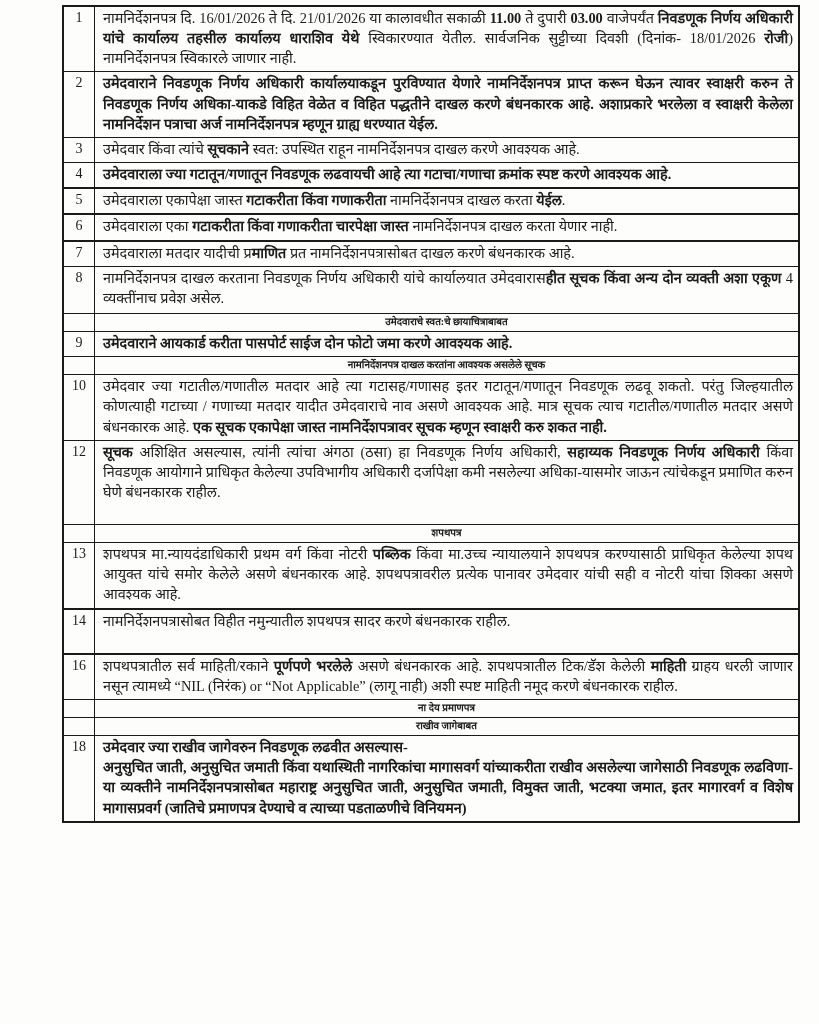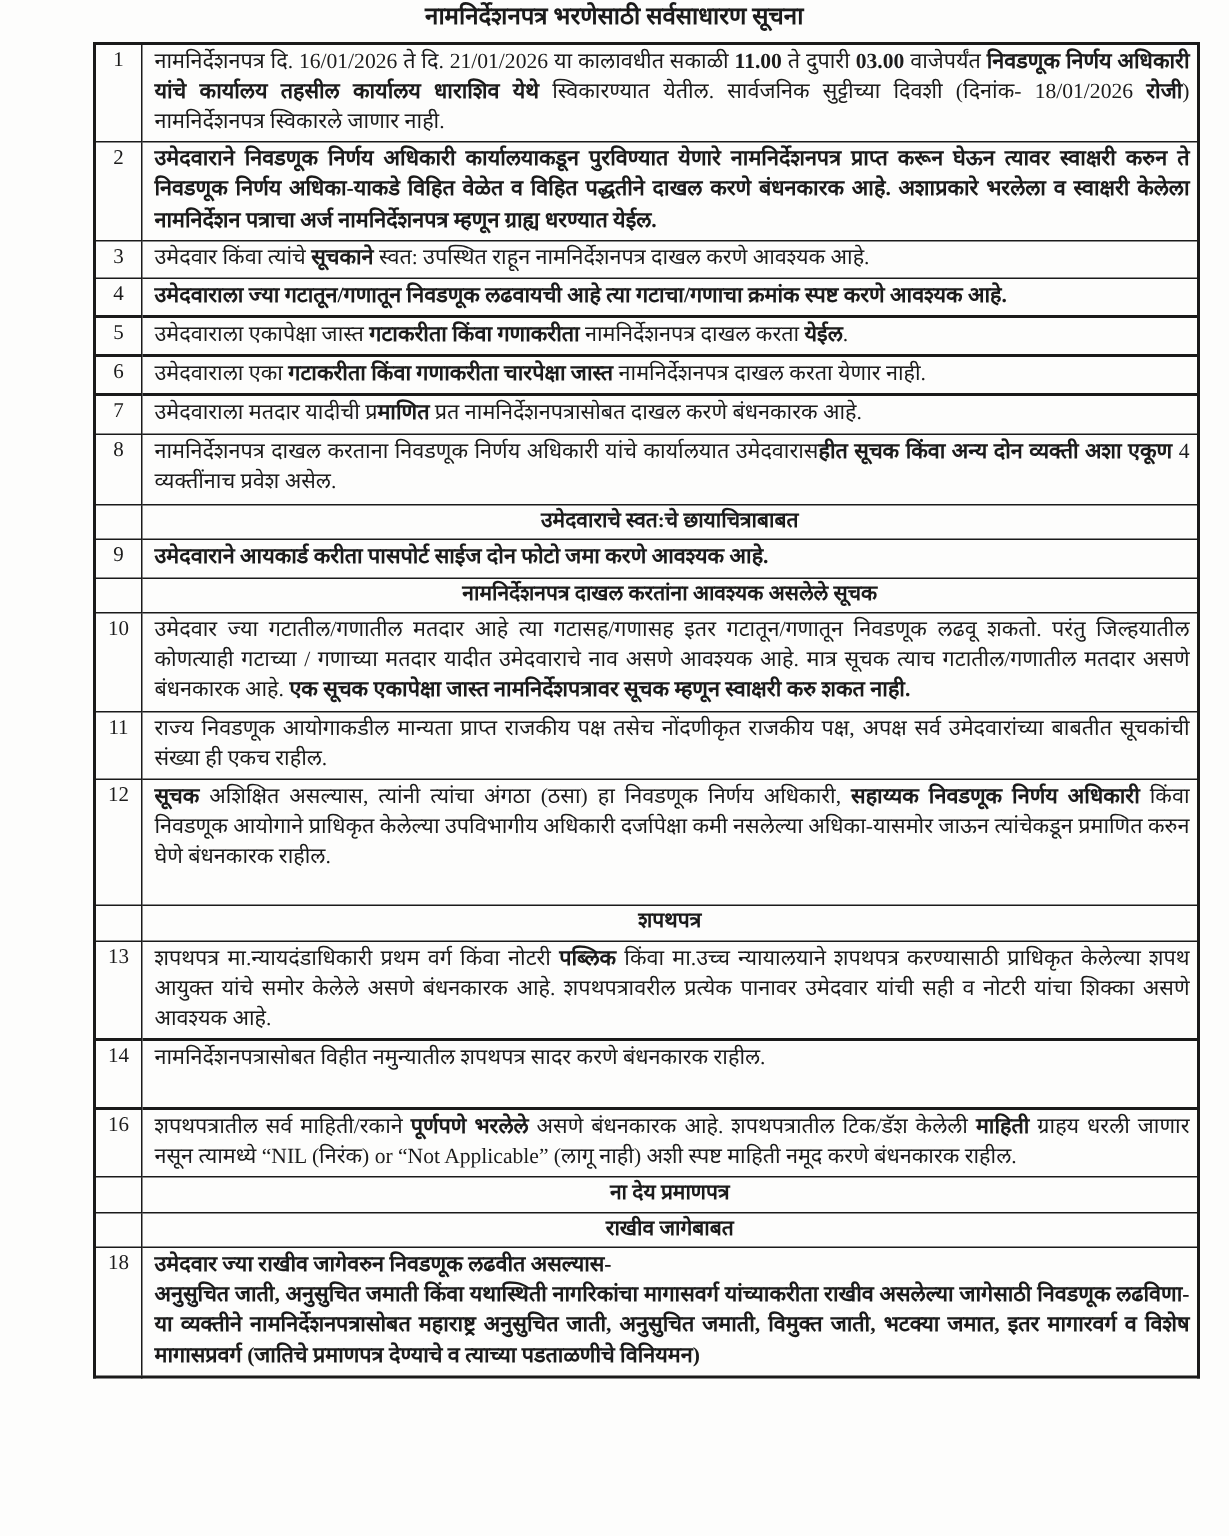--- a/index.html
+++ b/index.html
@@ -51,40 +51,39 @@
     padding: 1px 2px 2px 2px;
     font-size: 14px;
   }
   td.content {
     text-align: justify;
     white-space: pre-line;
   }
   td.sec {
     text-align: center;
     font-weight: bold;
-    font-size: 14px;
+    font-size: 10px;
     padding: 1px 4px 2px 4px;
   }
   td.sec.head { font-size: 15.5px; }
   .seg.b { font-weight: bold; }
   
   tr[data-num="12"] td.content { padding-bottom: 22px; }
   tr[data-num="13"] td.content { }
   tr[data-num="14"] td.content { padding-bottom: 22px; }
   tr[data-num="15"] td.content { padding-bottom: 8px; }
   tr[data-num="8"]  td.content { padding-bottom: 5px; }
   
   tr[data-num="14"] td, tr[data-num="15"] td, tr[data-num="16"] td,
   tr[data-num="5"] td, tr[data-num="6"] td, tr[data-num="7"] td { border-top-width: 2.8px; }
 </style>
 </head>
 <body>
 
 <div class="sheet">
-  <div class="doc-subtitle">नामनिर्देशनपत्र भरणेसाठी सर्वसाधारण सूचना</div>
   <table class="main">
     <tbody>
         <tr data-num="1">
           <td class="num">1</td>
           <td class="content"><span class="seg">नामनिर्देशनपत्र दि. 16/01/2026 ते दि. 21/01/2026 या कालावधीत सकाळी </span><span class="seg b">11.00</span><span class="seg"> ते दुपारी </span><span class="seg b">03.00</span><span class="seg"> वाजेपर्यंत </span><span class="seg b">निवडणूक निर्णय अधिकारी यांचे कार्यालय तहसील कार्यालय धाराशिव येथे</span><span class="seg"> स्विकारण्यात येतील. सार्वजनिक सुट्टीच्या दिवशी (दिनांक- 18/01/2026 </span><span class="seg b">रोजी</span><span class="seg">) नामनिर्देशनपत्र स्विकारले जाणार नाही.</span></td>
         </tr>
         <tr data-num="2">
           <td class="num">2</td>
           <td class="content"><span class="seg b">उमेदवाराने निवडणूक निर्णय अधिकारी कार्यालयाकडून पुरविण्यात येणारे नामनिर्देशनपत्र प्राप्त करून घेऊन त्यावर स्वाक्षरी करुन ते निवडणूक निर्णय अधिका-याकडे विहित वेळेत व विहित पद्धतीने दाखल करणे बंधनकारक आहे. अशाप्रकारे भरलेला व स्वाक्षरी केलेला नामनिर्देशन पत्राचा अर्ज नामनिर्देशनपत्र म्हणून ग्राह्य धरण्यात येईल.</span></td>
         </tr>
@@ -121,24 +120,20 @@
           <td class="content"><span class="seg b">उमेदवाराने आयकार्ड करीता पासपोर्ट साईज दोन फोटो जमा करणे आवश्यक आहे.</span></td>
         </tr>
         <tr>
           <td class="num"></td>
           <td class="sec">नामनिर्देशनपत्र दाखल करतांना आवश्यक असलेले सूचक</td>
         </tr>
         <tr data-num="10">
           <td class="num">10</td>
           <td class="content"><span class="seg">उमेदवार ज्या गटातील/गणातील मतदार आहे त्या गटासह/गणासह इतर गटातून/गणातून निवडणूक लढवू शकतो. परंतु जिल्हयातील कोणत्याही गटाच्या / गणाच्या मतदार यादीत उमेदवाराचे नाव असणे आवश्यक आहे. मात्र सूचक त्याच गटातील/गणातील मतदार असणे बंधनकारक आहे. </span><span class="seg b">एक सूचक एकापेक्षा जास्त नामनिर्देशपत्रावर सूचक म्हणून स्वाक्षरी करु शकत नाही.</span></td>
         </tr>
-        <tr data-num="11">
-          <td class="num">11</td>
-          <td class="content"><span class="seg">राज्य निवडणूक आयोगाकडील मान्यता प्राप्त राजकीय पक्ष तसेच नोंदणीकृत राजकीय पक्ष,  अपक्ष सर्व उमेदवारांच्या बाबतीत सूचकांची संख्या ही एकच राहील.</span></td>
-        </tr>
         <tr data-num="12">
           <td class="num">12</td>
           <td class="content"><span class="seg b">सूचक</span><span class="seg"> अशिक्षित असल्यास, त्यांनी त्यांचा अंगठा (ठसा) हा निवडणूक निर्णय अधिकारी, </span><span class="seg b">सहाय्यक निवडणूक निर्णय अधिकारी</span><span class="seg"> किंवा निवडणूक आयोगाने प्राधिकृत केलेल्या उपविभागीय अधिकारी दर्जापेक्षा कमी नसलेल्या अधिका-यासमोर जाऊन त्यांचेकडून प्रमाणित करुन घेणे बंधनकारक राहील.</span></td>
         </tr>
         <tr>
           <td class="num"></td>
           <td class="sec">शपथपत्र</td>
         </tr>
         <tr data-num="13">
           <td class="num">13</td>

